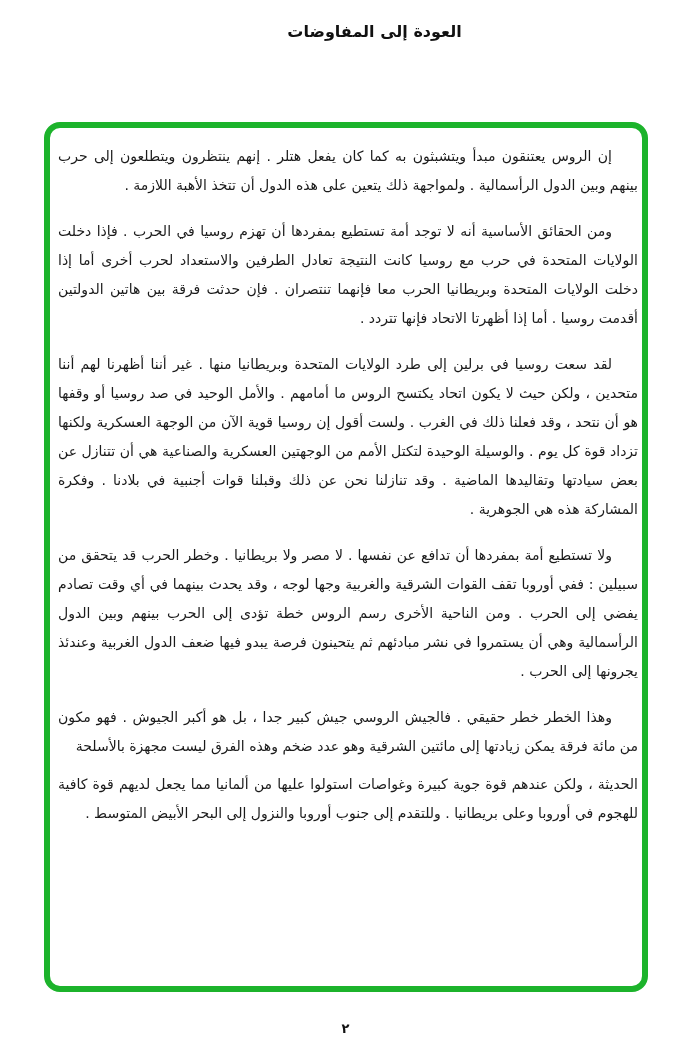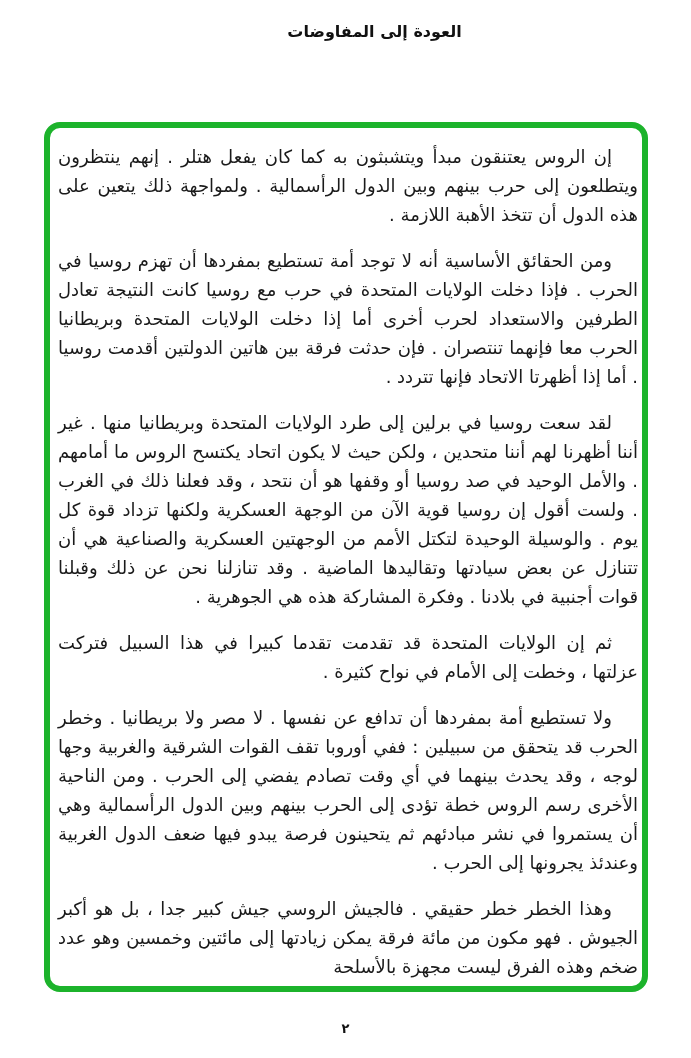--- a/index.html
+++ b/index.html
@@ -48,21 +48,21 @@
     border-radius: 16px;
     background: #ffffff;
   }
   .doc-body {
     position: absolute;
     left: 58px;
     top: 142px;
     width: 580px;
     direction: rtl;
     text-align: justify;
-    font-size: 18px;
+    font-size: 14px;
     line-height: 29px;
     color: #1a1a1a;
   }
   .doc-body p {
     text-indent: 26px;
     margin-bottom: 17px;
   }
   .doc-body p.continuation {
     text-indent: 0;
     margin-top: -8px;
@@ -84,18 +84,18 @@
 <div class="header">
   <div class="doc-title">العودة إلى المفاوضات</div>
 </div>
 
 <div class="highlight-box"></div>
 
 <div class="doc-body">
   <p>إن الروس يعتنقون مبدأ ويتشبثون به كما كان يفعل هتلر . إنهم ينتظرون ويتطلعون إلى حرب بينهم وبين الدول الرأسمالية . ولمواجهة ذلك يتعين على هذه الدول أن تتخذ الأهبة اللازمة .</p>
   <p>ومن الحقائق الأساسية أنه لا توجد أمة تستطيع بمفردها أن تهزم روسيا في الحرب . فإذا دخلت الولايات المتحدة في حرب مع روسيا كانت النتيجة تعادل الطرفين والاستعداد لحرب أخرى أما إذا دخلت الولايات المتحدة وبريطانيا الحرب معا فإنهما تنتصران . فإن حدثت فرقة بين هاتين الدولتين أقدمت روسيا . أما إذا أظهرتا الاتحاد فإنها تتردد .</p>
   <p>لقد سعت روسيا في برلين إلى طرد الولايات المتحدة وبريطانيا منها . غير أننا أظهرنا لهم أننا متحدين ، ولكن حيث لا يكون اتحاد يكتسح الروس ما أمامهم . والأمل الوحيد في صد روسيا أو وقفها هو أن نتحد ، وقد فعلنا ذلك في الغرب . ولست أقول إن روسيا قوية الآن من الوجهة العسكرية ولكنها تزداد قوة كل يوم . والوسيلة الوحيدة لتكتل الأمم من الوجهتين العسكرية والصناعية هي أن تتنازل عن بعض سيادتها وتقاليدها الماضية . وقد تنازلنا نحن عن ذلك وقبلنا قوات أجنبية في بلادنا . وفكرة المشاركة هذه هي الجوهرية .</p>
-  <p>ثم إن الولايات المتحدة قد تقدمت تقدما كبيرا في هذا السبيل فتركت عزلتها ، وخطت إلى الأمام في نواح كثيرة .</p>
   <p>ولا تستطيع أمة بمفردها أن تدافع عن نفسها . لا مصر ولا بريطانيا . وخطر الحرب قد يتحقق من سبيلين : ففي أوروبا تقف القوات الشرقية والغربية وجها لوجه ، وقد يحدث بينهما في أي وقت تصادم يفضي إلى الحرب . ومن الناحية الأخرى رسم الروس خطة تؤدى إلى الحرب بينهم وبين الدول الرأسمالية وهي أن يستمروا في نشر مبادئهم ثم يتحينون فرصة يبدو فيها ضعف الدول الغربية وعندئذ يجرونها إلى الحرب .</p>
-  <p>وهذا الخطر خطر حقيقي . فالجيش الروسي جيش كبير جدا ، بل هو أكبر الجيوش . فهو مكون من مائة فرقة يمكن زيادتها إلى مائتين وخمسين وهو عدد ضخم وهذه الفرق ليست مجهزة بالأسلحة</p>
+  <p>وهذا الخطر خطر حقيقي . فالجيش الروسي جيش كبير جدا ، بل هو أكبر الجيوش . فهو مكون من مائة فرقة يمكن زيادتها إلى مائتين الشرقية وهو عدد ضخم وهذه الفرق ليست مجهزة بالأسلحة</p>
+  <p class="continuation">الحديثة ، ولكن عندهم قوة جوية كبيرة وغواصات استولوا عليها من ألمانيا مما يجعل لديهم قوة كافية للهجوم في أوروبا وعلى بريطانيا . وللتقدم إلى جنوب أوروبا والنزول إلى البحر الأبيض المتوسط .</p>
 </div>
 
 <div class="page-number">٢</div>
 
 </body></html>

